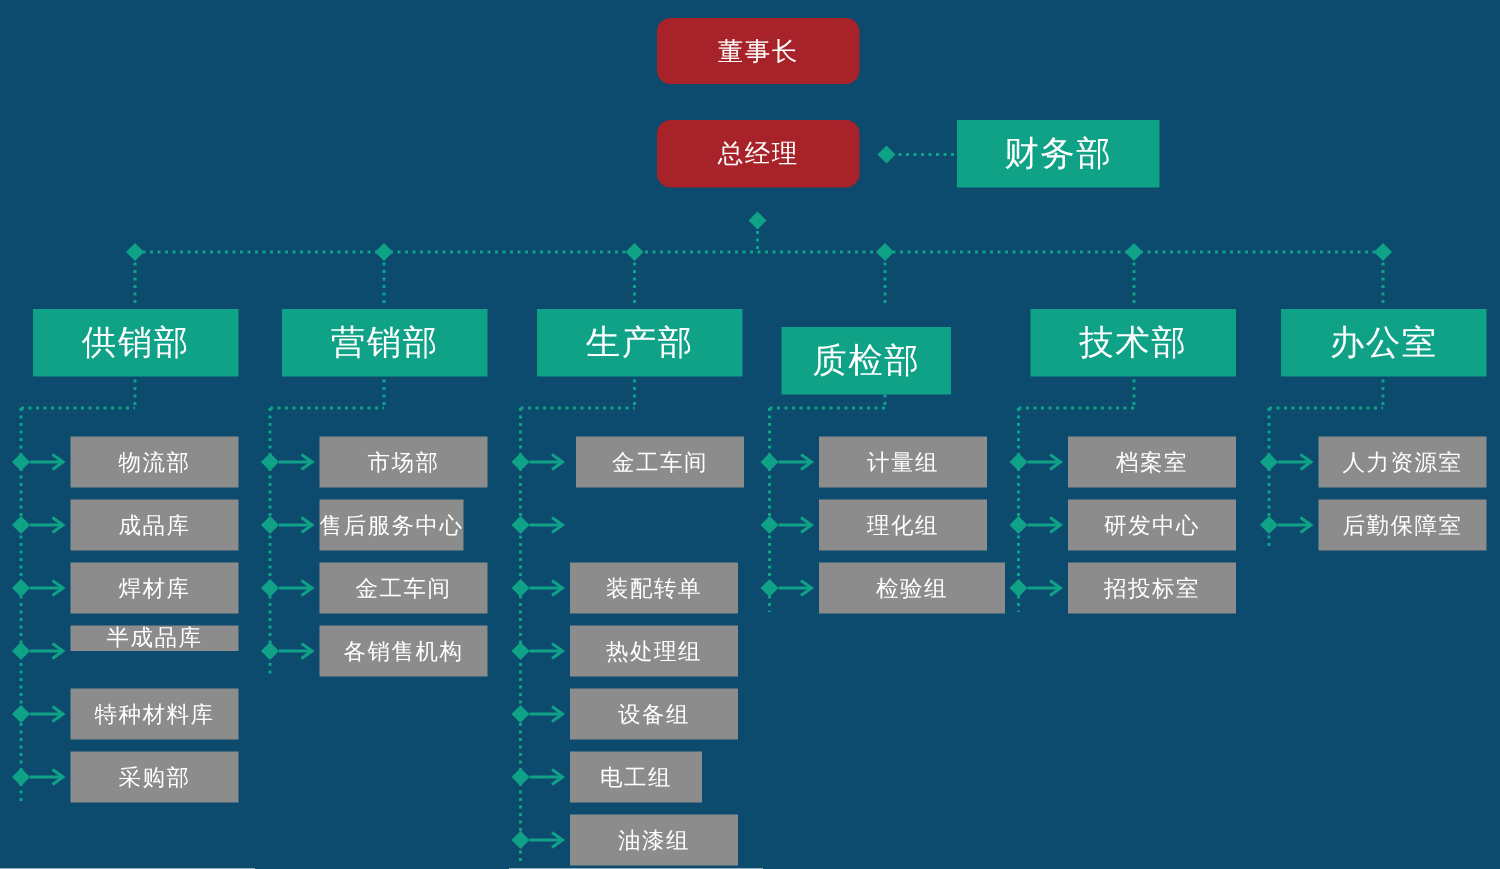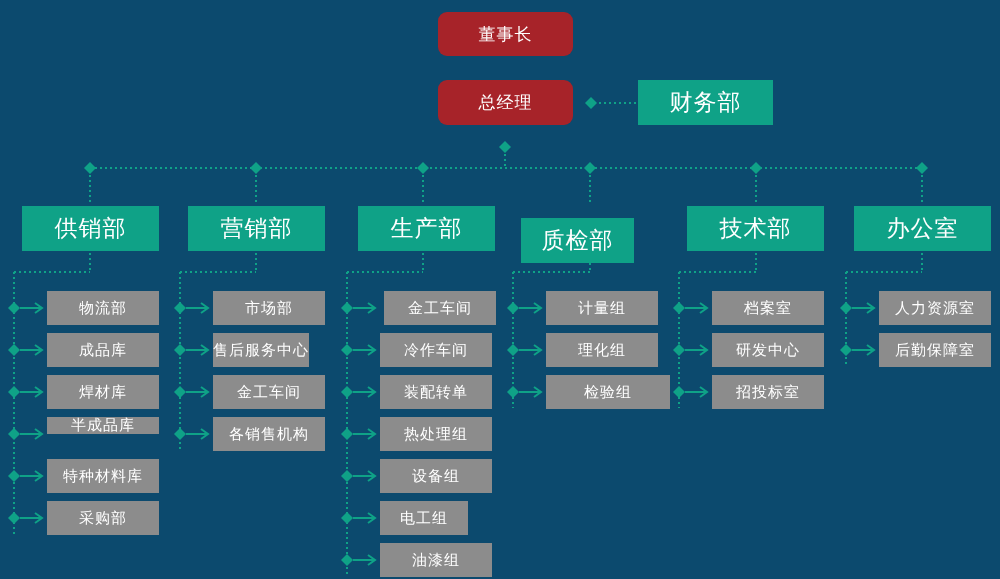--- a/index.html
+++ b/index.html
@@ -168,21 +168,20 @@
   <div class="node gray" style="left:47px;top:417px;width:112px;height:17px">半成品库</div>
   <div class="node gray" style="left:47px;top:459px;width:112px;height:34px">特种材料库</div>
   <div class="node gray" style="left:47px;top:501px;width:112px;height:34px">采购部</div>
 
   <div class="node gray" style="left:213px;top:291px;width:112px;height:34px">市场部</div>
   <div class="node gray" style="left:213px;top:333px;width:96px;height:34px">售后服务中心</div>
   <div class="node gray" style="left:213px;top:375px;width:112px;height:34px">金工车间</div>
   <div class="node gray" style="left:213px;top:417px;width:112px;height:34px">各销售机构</div>
 
   <div class="node gray" style="left:384px;top:291px;width:112px;height:34px">金工车间</div>
-  <div class="node gray" style="left:380px;top:333px;width:112px;height:34px">冷作车间</div>
   <div class="node gray" style="left:380px;top:375px;width:112px;height:34px">装配转单</div>
   <div class="node gray" style="left:380px;top:417px;width:112px;height:34px">热处理组</div>
   <div class="node gray" style="left:380px;top:459px;width:112px;height:34px">设备组</div>
   <div class="node gray" style="left:380px;top:501px;width:88px;height:34px">电工组</div>
   <div class="node gray" style="left:380px;top:543px;width:112px;height:34px">油漆组</div>
 
   <div class="node gray" style="left:546px;top:291px;width:112px;height:34px">计量组</div>
   <div class="node gray" style="left:546px;top:333px;width:112px;height:34px">理化组</div>
   <div class="node gray" style="left:546px;top:375px;width:124px;height:34px">检验组</div>
 

